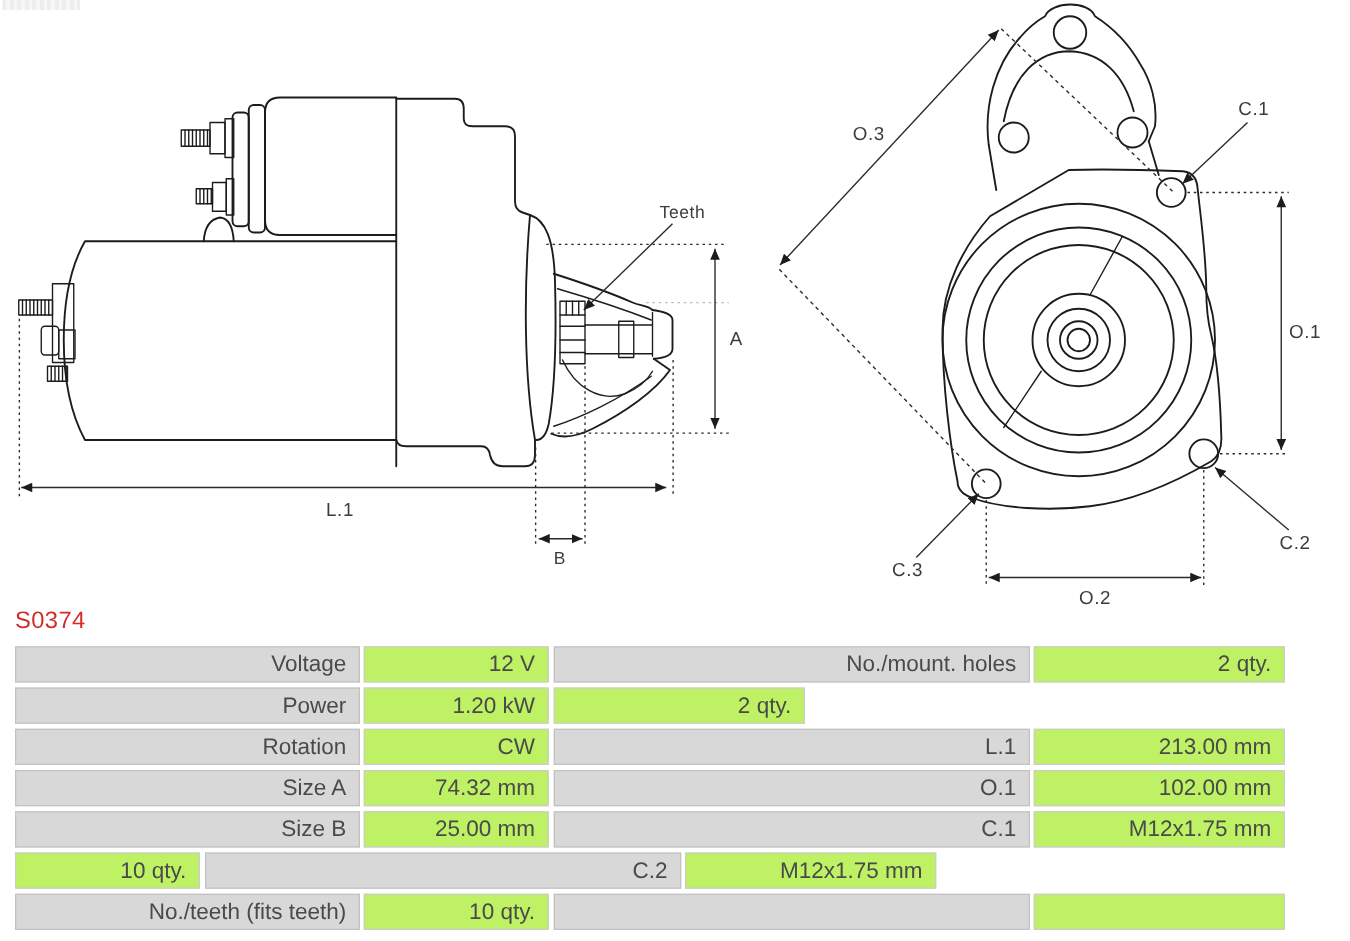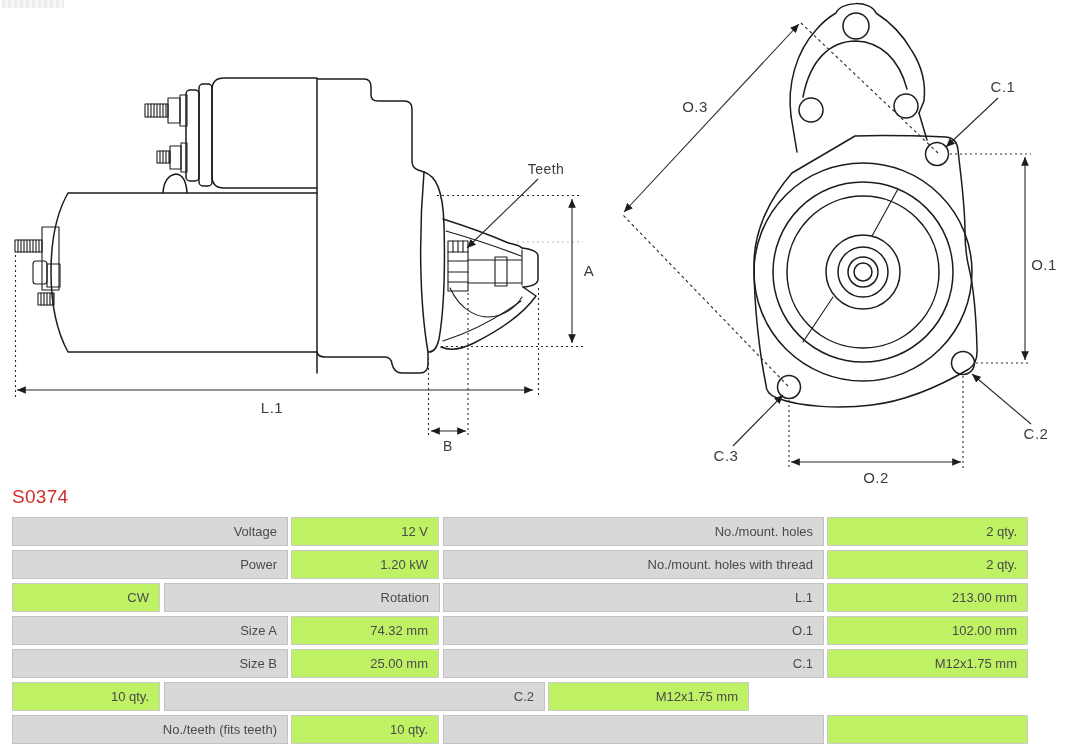--- a/index.html
+++ b/index.html
@@ -5,21 +5,21 @@
   html,body{margin:0;padding:0;background:#fff;}
   .page{position:relative;width:1080px;height:753px;background:#ffffff;
         font-family:"Liberation Sans",sans-serif;overflow:hidden;}
   .watermark{position:absolute;left:2px;top:0;width:62px;height:8px;opacity:.55;
         background:repeating-linear-gradient(90deg,#d7e0e8 0 3px,#f5efe2 3px 6px);}
   .drawing-svg{position:absolute;left:0;top:0;}
   .part-number{position:absolute;left:12px;top:486px;font-size:19px;line-height:22px;
         color:#d22b2b;letter-spacing:.3px;}
   .spec-table{position:absolute;left:12px;top:517px;width:1048px;}
   .spec-row{display:flex;margin-bottom:4px;}
-  .cell{box-sizing:border-box;height:29px;line-height:27px;font-size:13px;color:#4a4a4a;
+  .cell{box-sizing:border-box;height:29px;line-height:27px;font-size:18px;color:#4a4a4a;
         text-align:right;padding-right:10px;white-space:nowrap;overflow:hidden;}
   .cell.label{background:#d8d8d8;border:1px solid #c2c2c2;}
   .cell.value{background:#bef264;border:1px solid #cbcbcb;}
   .w1{width:276px;margin-right:3px;}
   .w2{width:148px;margin-right:4px;}
   .w3{width:381px;margin-right:3px;}
   .w4{width:201px;}
   svg .outline{fill:none;stroke:#1c1c1c;stroke-width:1.5;stroke-linejoin:round;stroke-linecap:round;}
   svg .thin{fill:none;stroke:#1c1c1c;stroke-width:1.1;stroke-linejoin:round;stroke-linecap:round;}
   svg .dim{fill:none;stroke:#2a2a2a;stroke-width:1.1;}
@@ -167,26 +167,25 @@
   <div class="spec-table">
     <div class="spec-row">
       <div class="cell label w1">Voltage</div>
       <div class="cell value w2">12 V</div>
       <div class="cell label w3">No./mount. holes</div>
       <div class="cell value w4">2 qty.</div>
     </div>
     <div class="spec-row">
       <div class="cell label w1">Power</div>
       <div class="cell value w2">1.20 kW</div>
-      <div class="cell label w3">No./mount. holes with thread</div>
       <div class="cell value w4">2 qty.</div>
     </div>
     <div class="spec-row">
+      <div class="cell label w1">Rotation</div>
       <div class="cell value w2">CW</div>
-      <div class="cell label w1">Rotation</div>
       <div class="cell label w3">L.1</div>
       <div class="cell value w4">213.00 mm</div>
     </div>
     <div class="spec-row">
       <div class="cell label w1">Size A</div>
       <div class="cell value w2">74.32 mm</div>
       <div class="cell label w3">O.1</div>
       <div class="cell value w4">102.00 mm</div>
     </div>
     <div class="spec-row">

